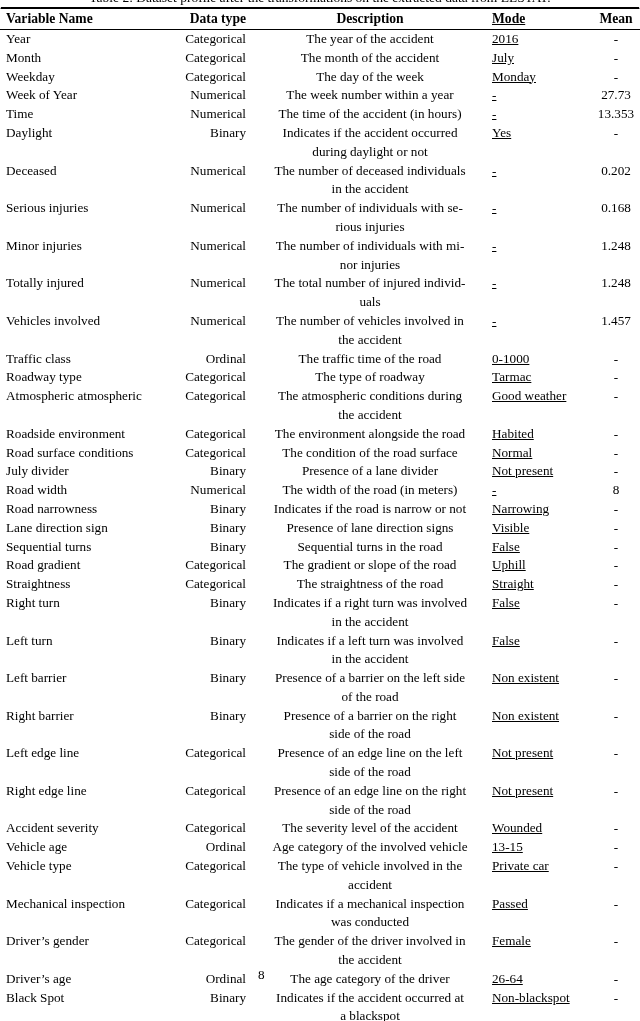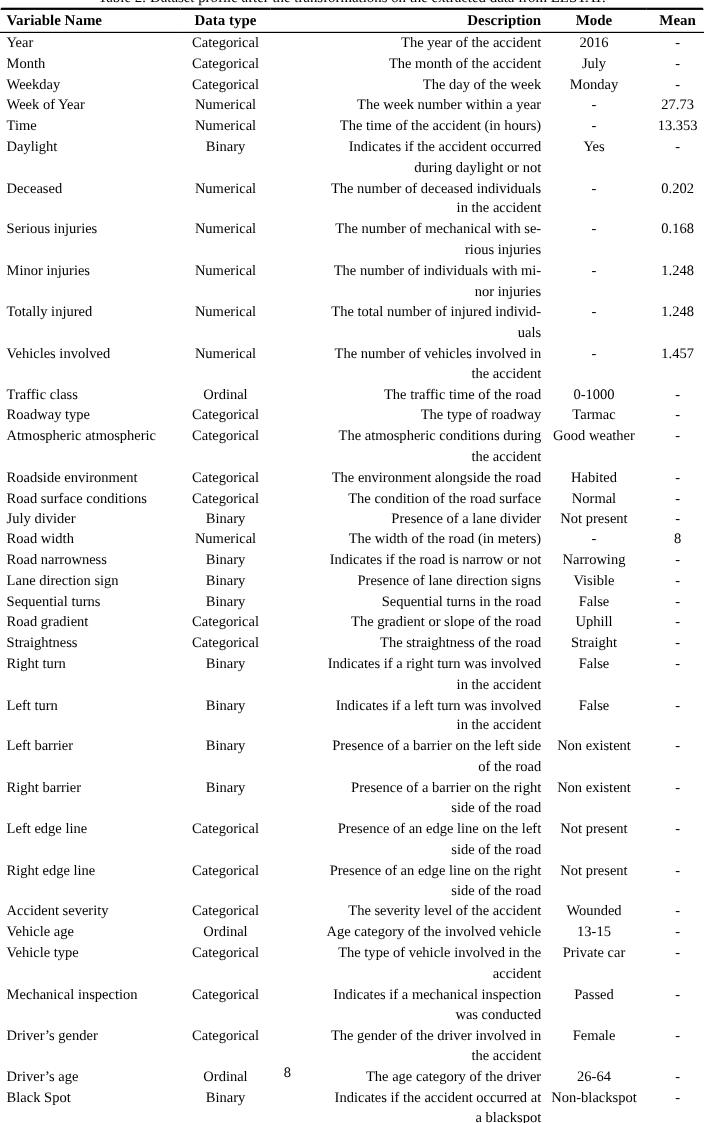--- a/index.html
+++ b/index.html
@@ -38,24 +38,24 @@
     line-height: 20px;
     vertical-align: middle;
   }
   td {
     padding: 0;
     font-size: 13.2px;
     line-height: 18.8px;
     vertical-align: top;
   }
   .c1 { text-align: left; padding-left: 6px; }
-  .c2 { text-align: center; }
-  .c3 { text-align: right; padding-left: 2px; }
+  .c2 { text-align: right; }
+  .c3 { text-align: center; padding-left: 2px; }
   td.c3 { white-space: pre-line; }
-  .c4 { text-align: center; }
+  .c4 { text-align: left; text-decoration: underline; }
   .c5 { text-align: center; }
   .page-number {
     position: absolute;
     left: 258px;
     top: 967px;
     font-size: 13.2px;
     line-height: 16px;
   }
 </style>
 </head>
@@ -132,21 +132,21 @@
     <td class="c1">Deceased</td>
     <td class="c2">Numerical</td>
     <td class="c3">The number of deceased individuals
 in the accident</td>
     <td class="c4">-</td>
     <td class="c5">0.202</td>
   </tr>
         <tr>
     <td class="c1">Serious injuries</td>
     <td class="c2">Numerical</td>
-    <td class="c3">The number of mechanical with se-
+    <td class="c3">The number of individuals with se-
 rious injuries</td>
     <td class="c4">-</td>
     <td class="c5">0.168</td>
   </tr>
         <tr>
     <td class="c1">Minor injuries</td>
     <td class="c2">Numerical</td>
     <td class="c3">The number of individuals with mi-
 nor injuries</td>
     <td class="c4">-</td>

